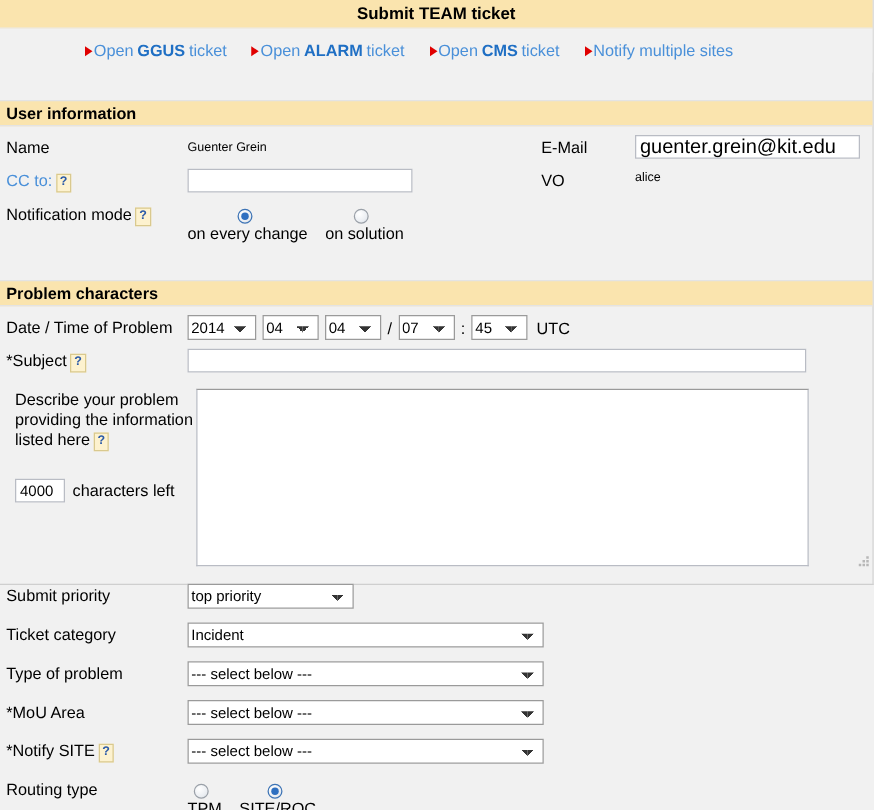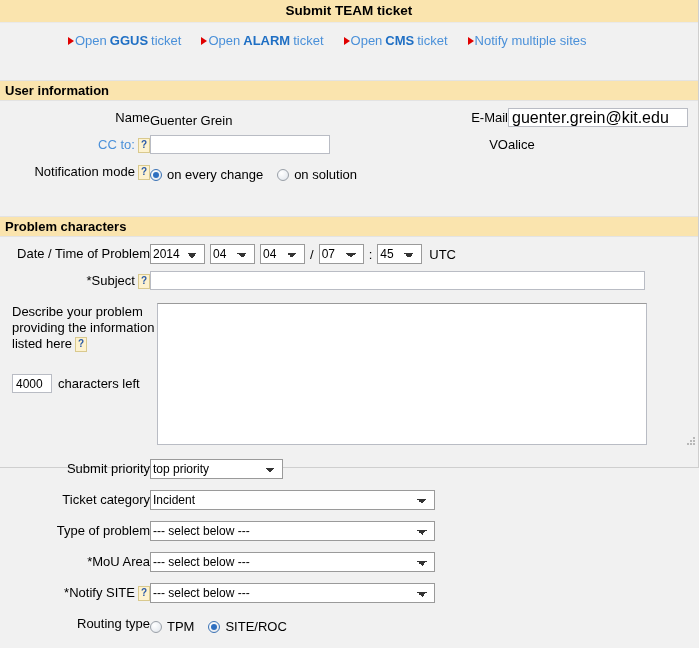--- a/index.html
+++ b/index.html
@@ -97,26 +97,25 @@
     padding-left: 5px;
     box-sizing: border-box;
   }
   .label {
     width: 145px;
     flex: 0 0 145px;
     font-size: 13px;
     line-height: 16px;
     padding-top: 5px;
     color: #000;
-    text-align: right;
   }
   .field { flex: 1 1 auto; padding-top: 3px; }
   .static-val {
     padding-top: 5px;
-    font-size: 13px;
+    font-size: 10px;
   }
 
   
   .help {
     display: inline-block;
     background: #fdf2cf;
     border: 1px solid #d9c98e;
     color: #2b5aa8;
     font-weight: bold;
     font-size: 10px;
@@ -234,20 +233,21 @@
     display: flex;
     align-items: center;
     padding-top: 5px;
     font-size: 13px;
   }
   .radio-item {
     display: inline-flex;
     align-items: center;
     margin-right: 14px;
     cursor: pointer;
+    flex-direction: column;
   }
   .radio {
     width: 12px; height: 12px;
     border-radius: 50%;
     border: 1px solid #9aa0a8;
     background: radial-gradient(circle at 35% 32%, #ffffff 0%, #eceff3 60%, #d8dde3 100%);
     margin-right: 5px;
     box-sizing: border-box;
     position: relative;
     flex: 0 0 12px;

